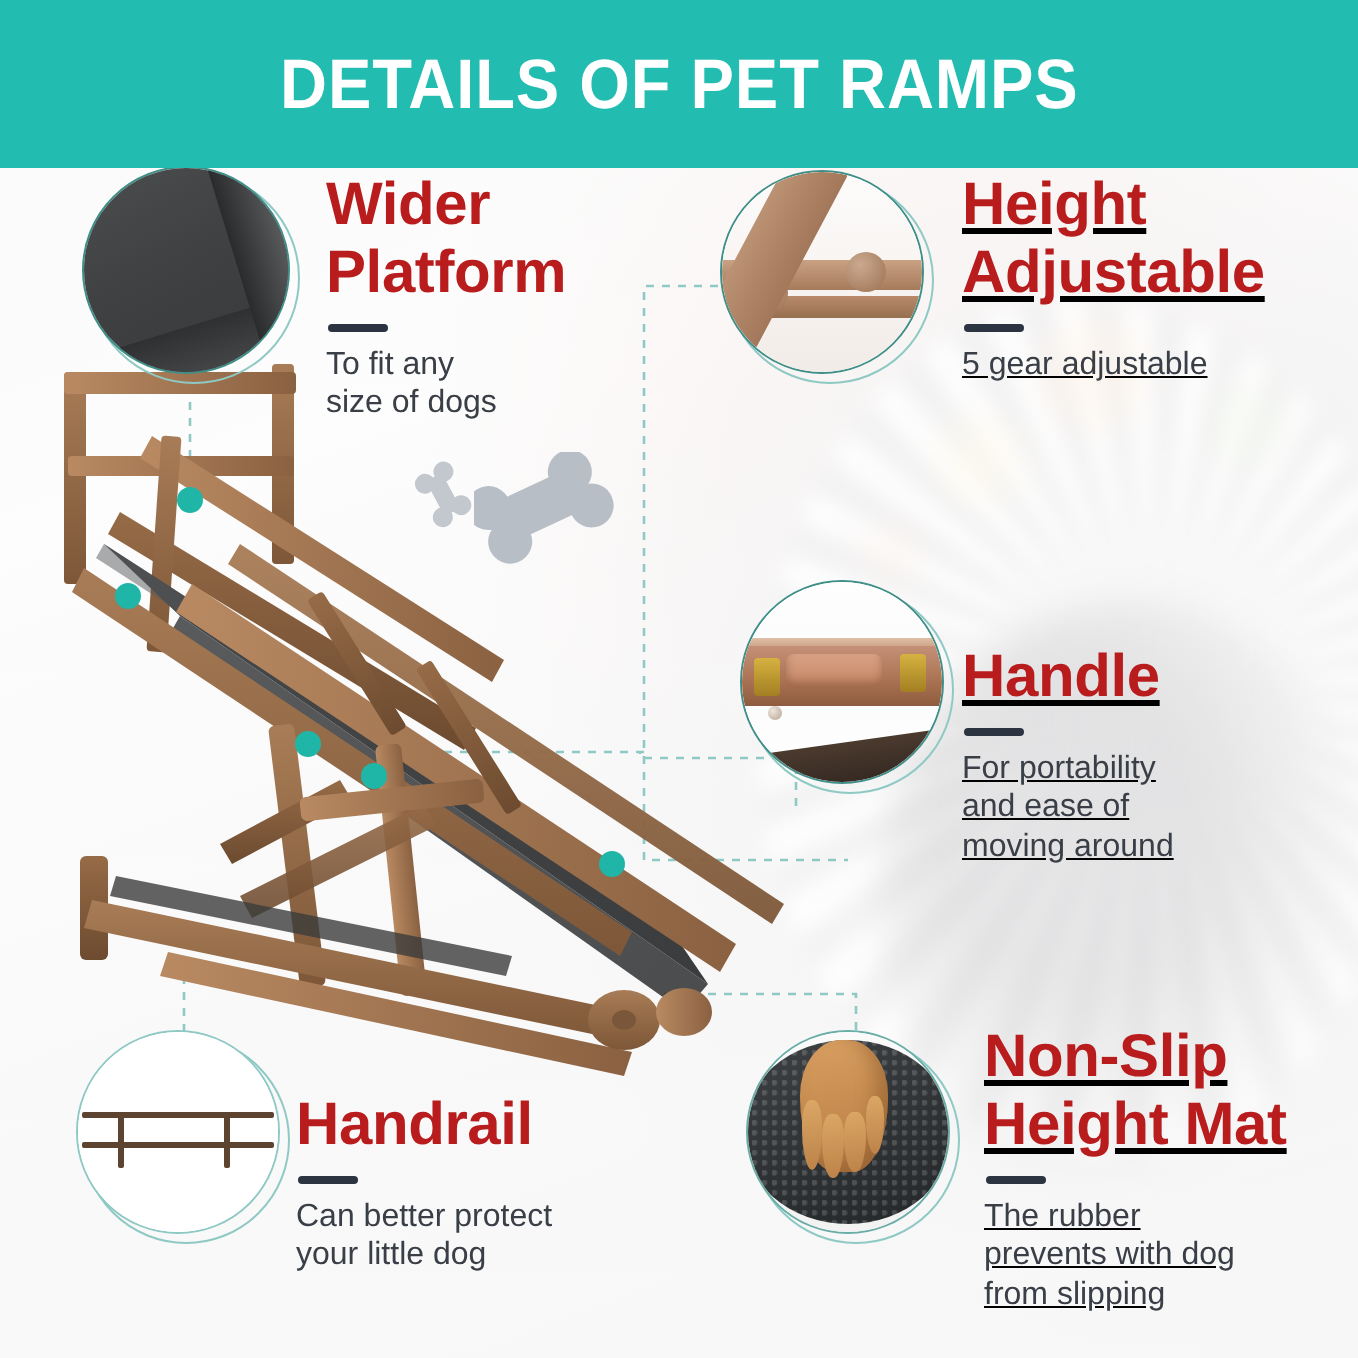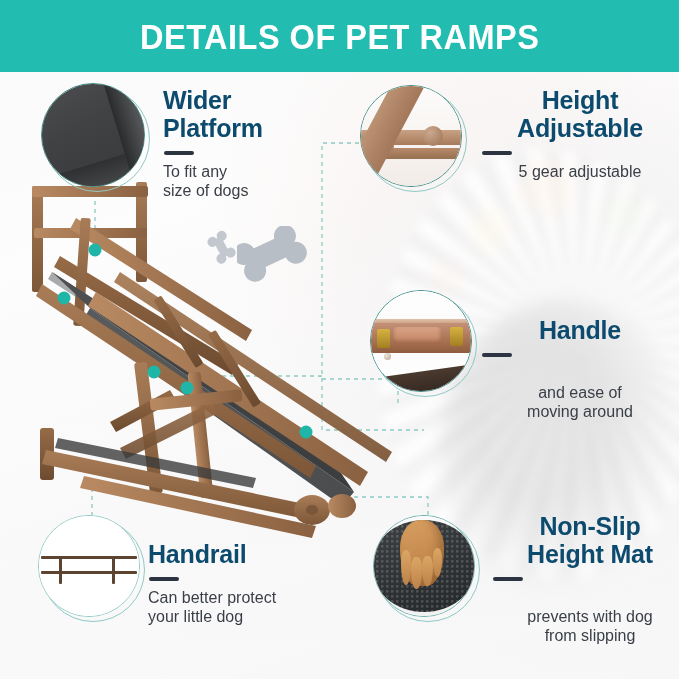--- a/index.html
+++ b/index.html
@@ -30,47 +30,47 @@
   .dog-dark{
     position:absolute;right:-10px;top:300px;width:250px;height:300px;
     border-radius:50%;
     background:radial-gradient(ellipse at 40% 40%, rgba(120,120,124,.33) 0 32%, rgba(255,255,255,0) 70%);
     filter:blur(8px);
   }
   .veil{position:absolute;inset:0;background:linear-gradient(180deg,rgba(255,255,255,.36),rgba(255,255,255,.58));}
 
   
   .banner{
-    position:absolute;left:0;top:0;width:679px;height:72px;
+    position:absolute;left:0;top:0;width:679px;height:84px;
     display:flex;align-items:center;justify-content:center;
     z-index:40;
   }
   .banner-title{
     color:#ffffff;font-weight:700;letter-spacing:.5px;
     font-size:35px;line-height:1;white-space:nowrap;
     transform:scaleX(.93);transform-origin:center;
   }
 
   
   #wires{position:absolute;inset:0;z-index:18;pointer-events:none;}
 
   
   .callout{position:absolute;z-index:30;}
   .c-title{
-    color:#0c4a6e;font-weight:700;font-size:25px;line-height:1.12;
+    color:#b91c1c;font-weight:700;font-size:30px;line-height:1.12;
     margin:0;letter-spacing:-.2px;
   }
   .c-rule{
     width:30px;height:4px;background:#2b3440;border-radius:2px;
     margin:9px 0 7px 1px;
   }
   .c-desc{
     color:#3a3f47;font-size:16px;line-height:1.2;margin:0;font-weight:400;
   }
-  .callout.right-al{text-align:center;}
+  .callout.right-al{text-align:left;text-decoration:underline;}
 
   
   .inset{
     position:absolute;border-radius:50%;overflow:hidden;z-index:28;
     border:1.6px solid #3f8f89;box-sizing:border-box;
     background:#fff;
   }
   .inset-ring{
     position:absolute;border-radius:50%;z-index:27;
     border:1.4px solid #8fc9c4;box-sizing:border-box;
@@ -334,21 +334,21 @@
     <div class="h-screw" style="left:13%;top:62%;"></div>
     <div class="h-shadow"></div>
   </div>
   <div class="callout right-al" style="left:481px;top:288px;width:198px;">
     <div class="c-title">
       <br>
       <span>Handle</span>
     </div>
     <div class="c-rule"></div>
     <div class="c-desc">
-      <br>
+      <span>For portability</span><br>
       <span>and ease of</span><br>
       <span>moving around</span>
     </div>
   </div>
 
   <div class="inset-ring" style="left:41px;top:518px;width:104px;height:104px;"></div>
   <div class="inset" style="left:38px;top:515px;width:102px;height:102px;border-color:#8fc9c4;">
     <div class="ins-fill rail-fill"></div>
     <div class="rail-h" style="left:2%;top:40%;width:96%;height:3.2%;"></div>
     <div class="rail-h" style="left:2%;top:55%;width:96%;height:3.2%;"></div>
@@ -378,19 +378,19 @@
       <div class="toe" style="left:74%;top:42%;width:22%;height:44%;"></div>
     </div>
   </div>
   <div class="callout right-al" style="left:492px;top:512px;width:196px;">
     <div class="c-title">
       <span>Non-Slip</span><br>
       <span>Height Mat</span>
     </div>
     <div class="c-rule"></div>
     <div class="c-desc">
-      <br>
+      <span>The rubber</span><br>
       <span>prevents with dog</span><br>
       <span>from slipping</span>
     </div>
   </div>
 
 </div>
 
 </body></html>

